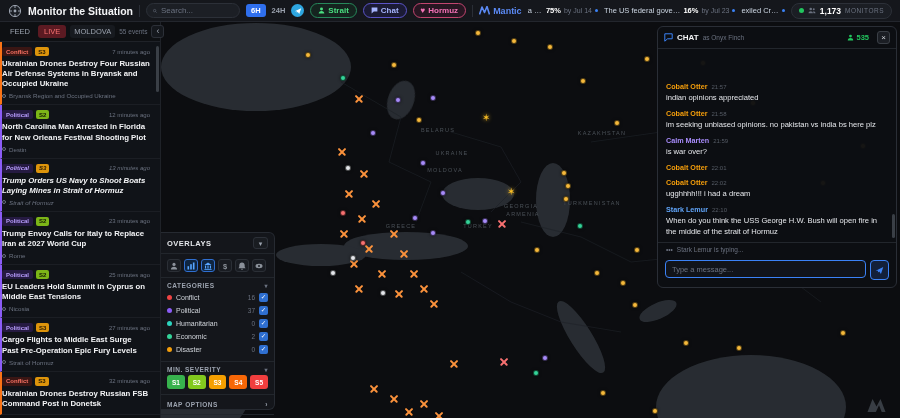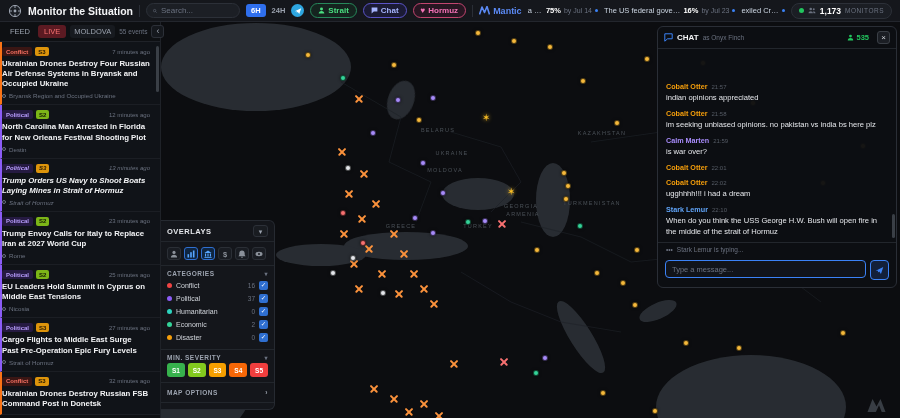--- a/index.html
+++ b/index.html
@@ -63,21 +63,21 @@
   .map-label { position:absolute; color:#4b5158; font-size:5.5px; letter-spacing:1.2px; white-space:nowrap; transform:translate(-50%,-50%); }
   .mk-dot { position:absolute; width:6px; height:6px; border-radius:50%; border:1px solid rgba(0,0,0,.65); box-shadow:0 0 3px rgba(0,0,0,.5); }
   .mk-x { position:absolute; width:8px; height:8px; }
   .mk-x::before, .mk-x::after { content:""; position:absolute; left:-1px; right:-1px; top:50%; height:1.6px; margin-top:-0.8px;
                                 background:currentColor; border-radius:1px; }
   .mk-x::before { transform:rotate(45deg); } .mk-x::after { transform:rotate(-45deg); }
   .mk-flash { position:absolute; color:#fbbf24; font-size:10px; line-height:1; text-shadow:0 0 4px rgba(251,191,36,.9); }
   .watermark { position:absolute; right:10px; bottom:6px; }
 
   
-  .overlays { position:absolute; left:161px; top:220px; width:114px; bottom:8px; background:#14161b; border:1px solid #262a31;
+  .overlays { position:absolute; left:161px; top:232px; width:114px; bottom:8px; background:#14161b; border:1px solid #262a31;
               border-left:none; border-radius:0 6px 6px 0; z-index:7; display:flex; flex-direction:column; }
   .ov-head { display:flex; align-items:center; justify-content:space-between; padding:4px 6px; border-bottom:1px solid #22262c; }
   .ov-title { font-weight:bold; color:#e5e7eb; font-size:7.5px; letter-spacing:.5px; }
   .ov-chev { width:15px; height:12px; border:1px solid #2c3038; border-radius:3px; color:#9ca3af; background:#191c21;
              font-size:7px; line-height:1; display:flex; align-items:center; justify-content:center; }
   .ov-icons { display:flex; gap:3px; padding:5px 6px; border-bottom:1px solid #22262c; }
   .ovi { width:14px; height:13px; border:1px solid #2b2f36; border-radius:3px; background:#191c22; color:#8b919a;
          display:flex; align-items:center; justify-content:center; }
   .ovi.active { border-color:#2f6fd0; background:#0f2540; color:#58a6ff; }
   .ov-sec { padding:4px 6px 5px; border-bottom:1px solid #22262c; }

